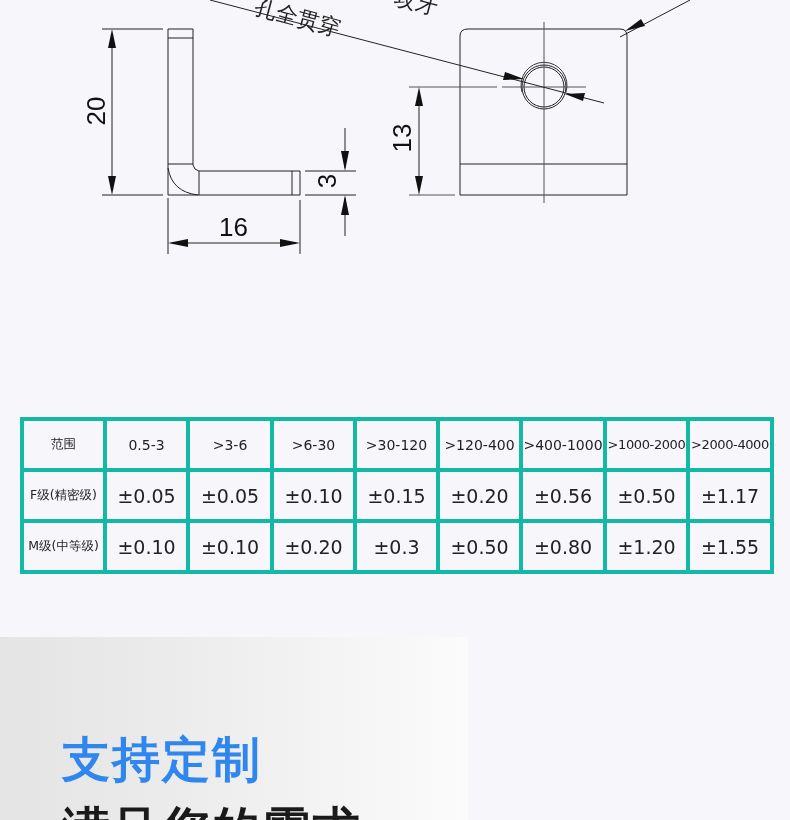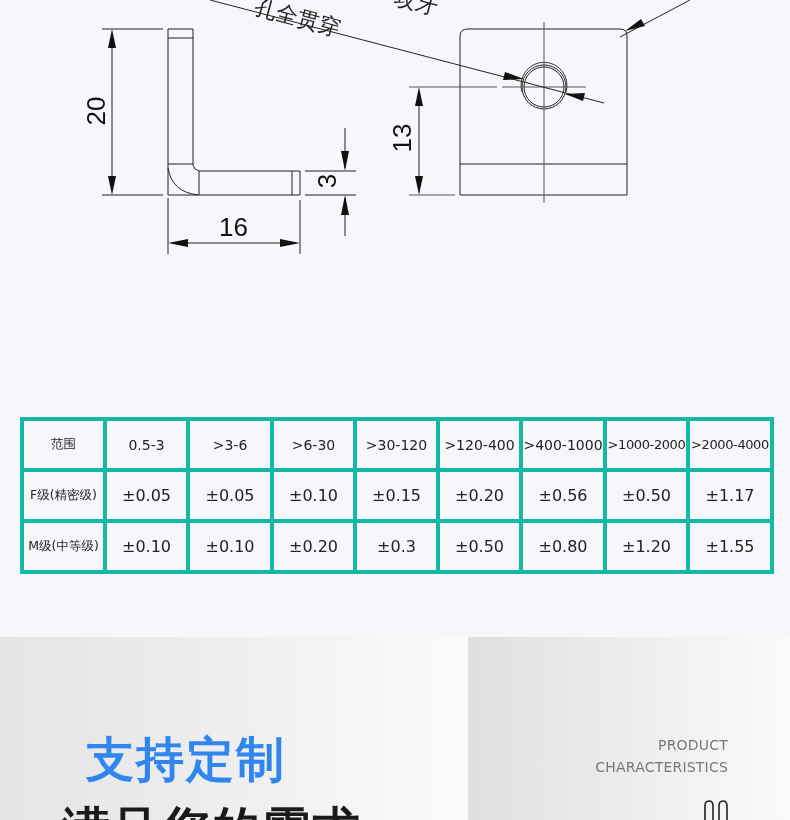--- a/index.html
+++ b/index.html
@@ -68,21 +68,21 @@
       overflow: hidden;
     }
     .tol-table td.rowhead {
       font-size: 12.5px;
     }
     .tol-table td.small {
       font-size: 13px;
       letter-spacing: -0.4px;
     }
     .tol-table td.val {
-      font-size: 16px;
+      font-size: 19px;
       text-align: center;
     }
     
     .banner {
       position: absolute;
       left: 0;
       top: 637px;
       width: 790px;
       height: 183px;
     }
@@ -105,21 +105,20 @@
     .title-blue {
       position: absolute;
       left: 62px;
       top: 98px;
       font-size: 48px;
       font-weight: bold;
       color: #2f86ee;
       letter-spacing: 2px;
       line-height: 1;
       font-family: "DejaVu Sans", sans-serif;
-      margin-left: 24px;
     }
     .title-dark {
       position: absolute;
       left: 62px;
       top: 168px;
       font-size: 48px;
       font-weight: bold;
       color: #1a1a1a;
       letter-spacing: 2px;
       line-height: 1;
@@ -283,21 +282,13 @@
     <td class="val">±1.55</td>
   </tr>
 </tbody>
   </table>
 
 <div class="banner">
   <div class="banner-left">
     <div class="title-blue">支持定制</div>
     <div class="title-dark">满足您的需求</div>
   </div>
-  <div class="banner-right">
-    <div class="pc-line pc-1">PRODUCT</div>
-    <div class="pc-line pc-2">CHARACTERISTICS</div>
-    <svg class="quote-glyph" viewBox="0 0 28 24">
-      <path d="M3,24 L3,6 Q3,1 7,1 Q11,1 11,6 L11,24" fill="none" stroke="#222" stroke-width="1.6"></path>
-      <path d="M17,24 L17,6 Q17,1 21,1 Q25,1 25,6 L25,24" fill="none" stroke="#222" stroke-width="1.6"></path>
-    </svg>
-  </div>
 </div>
 
 </body></html>

